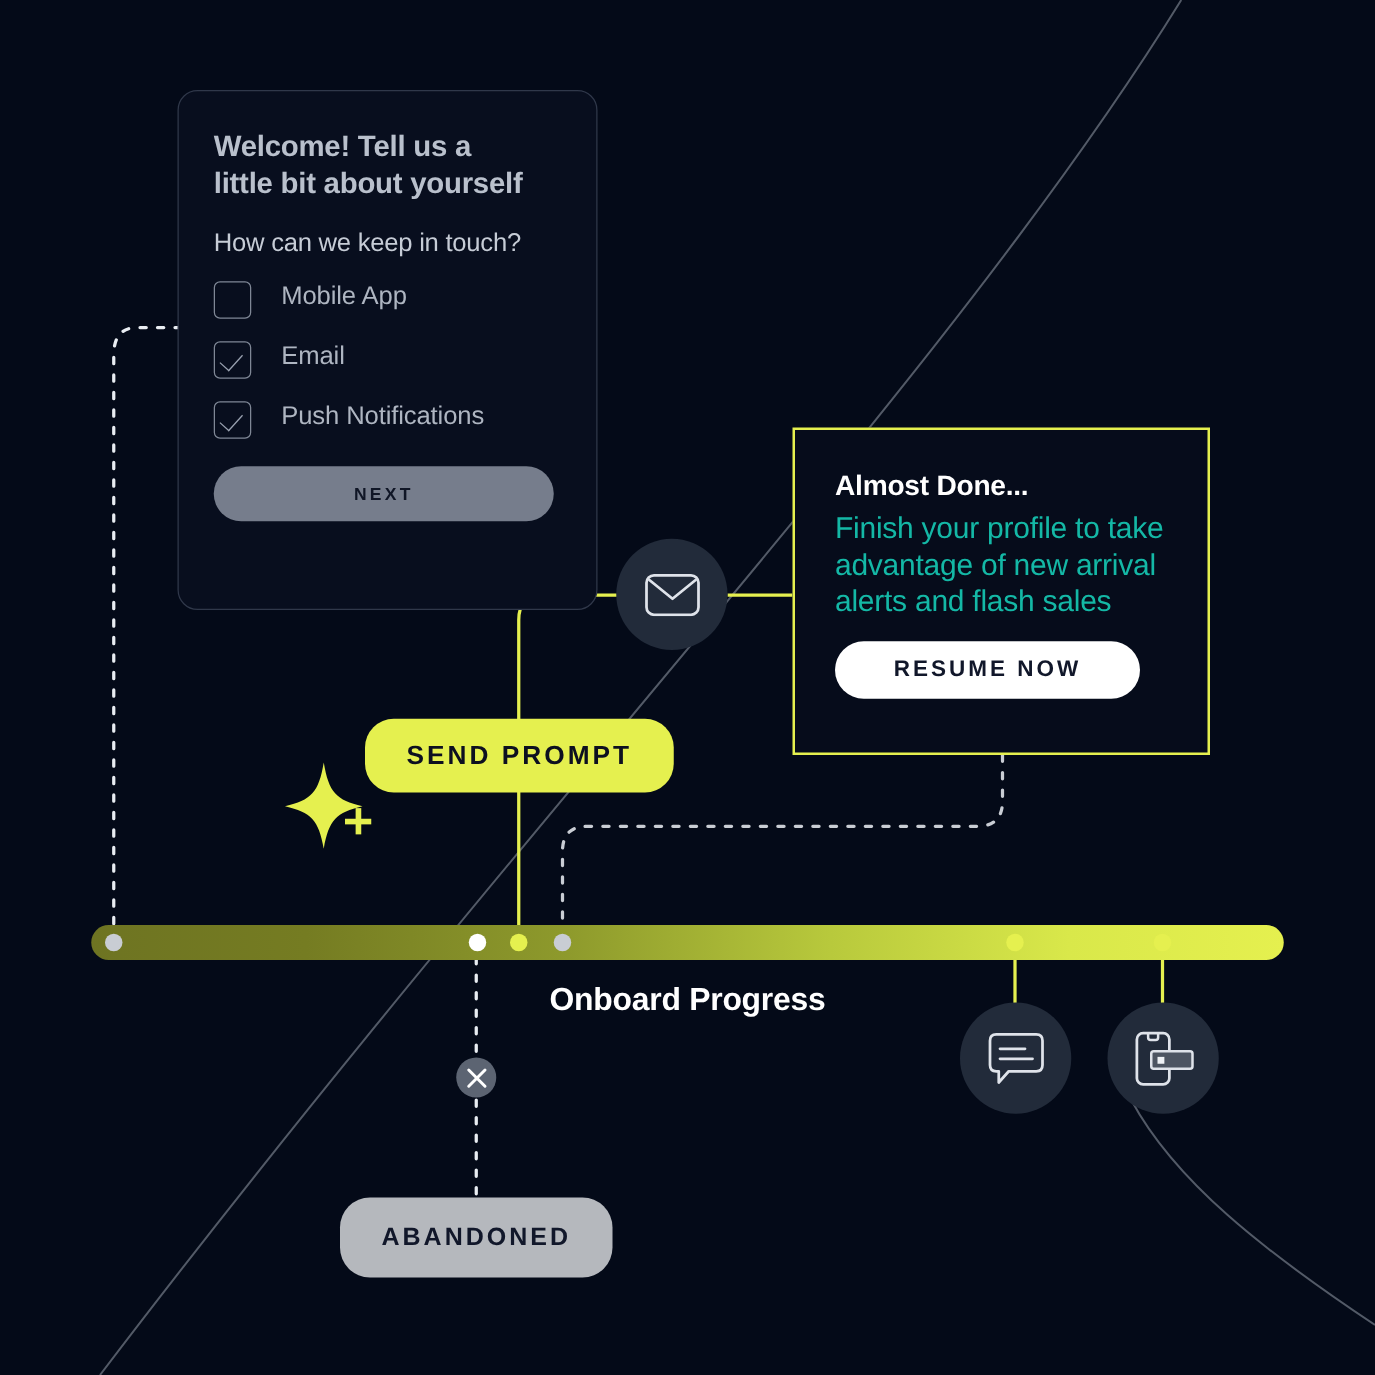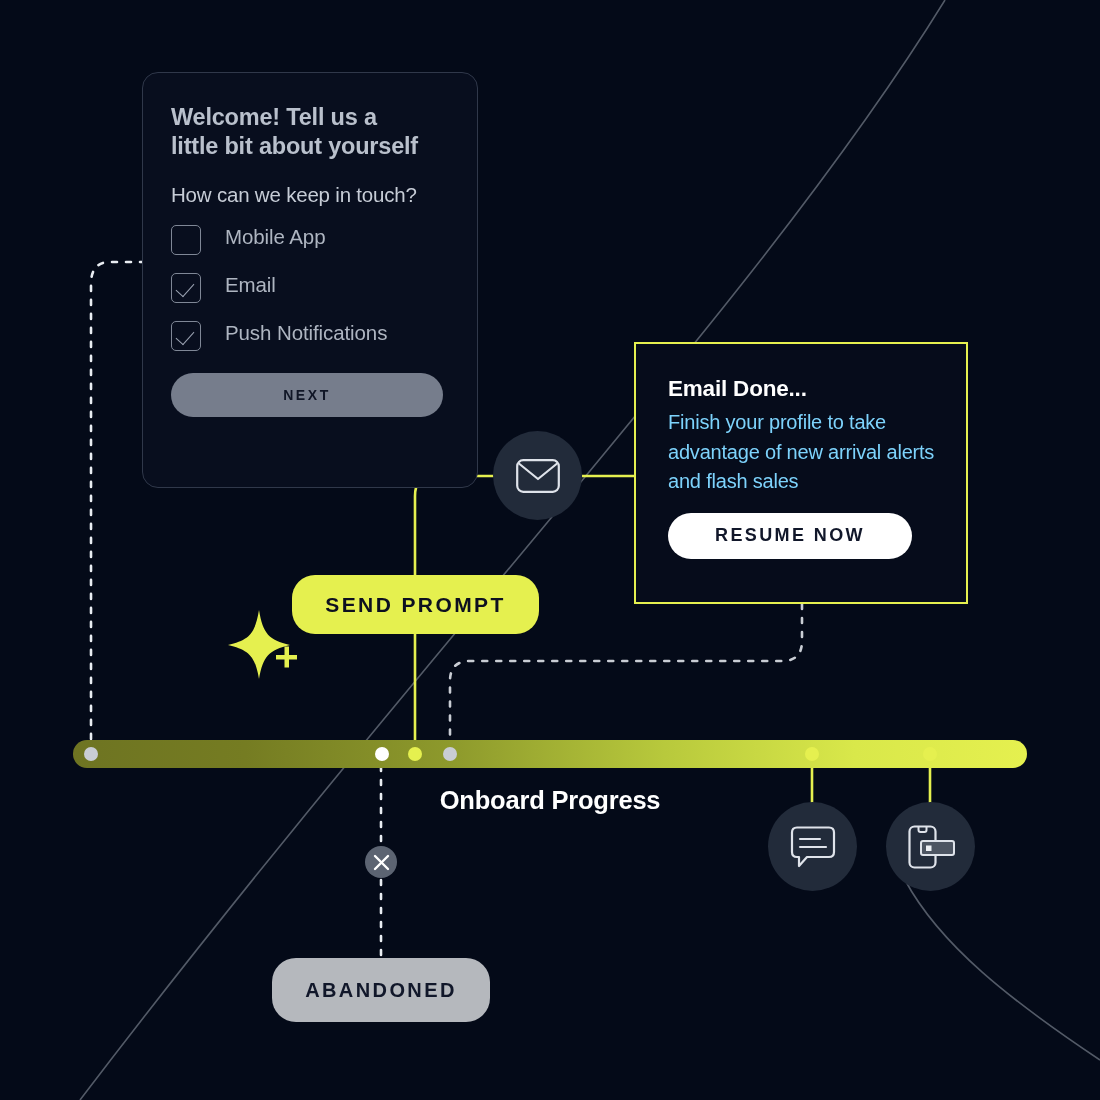--- a/index.html
+++ b/index.html
@@ -114,22 +114,22 @@
     padding: 32px 30px 0 32px;
   }
   .almost-title {
     color: #ffffff;
     font-size: 22.5px;
     font-weight: bold;
     letter-spacing: -0.2px;
     margin: 0 0 6px 0;
   }
   .almost-body {
-    color: #7dd3fc;
-    font-size: 20px;
+    color: #14b8a6;
+    font-size: 24px;
     line-height: 29.5px;
     letter-spacing: -0.2px;
     margin: 0 0 16px 0;
   }
   .resume-btn {
     width: 244px;
     height: 46px;
     border-radius: 23px;
     background: #ffffff;
     color: #11172a;
@@ -285,21 +285,21 @@
     </div>
     <div class="check-row">
       <div class="checkbox checked"></div>
       <div class="check-label">Push Notifications</div>
     </div>
 
     <div class="next-btn">NEXT</div>
   </div>
 
   <div class="almost-card">
-    <div class="almost-title">Email Done...</div>
+    <div class="almost-title">Almost Done...</div>
     <div class="almost-body">Finish your profile to take advantage of new arrival alerts and flash sales</div>
     <div class="resume-btn">RESUME NOW</div>
   </div>
 
   <div class="send-prompt">SEND PROMPT</div>
 
   <div class="node-circle" id="node-email">
     <svg width="44" height="34" viewBox="0 0 44 34">
       <rect x="1.2" y="1.2" width="41.6" height="31.6" rx="6" ry="6" fill="none" stroke="#dfe3ea" stroke-width="2.2"></rect>
       <path d="M 3.5 5 L 22 20 L 40.5 5" fill="none" stroke="#dfe3ea" stroke-width="2.2" stroke-linecap="round" stroke-linejoin="round"></path>

